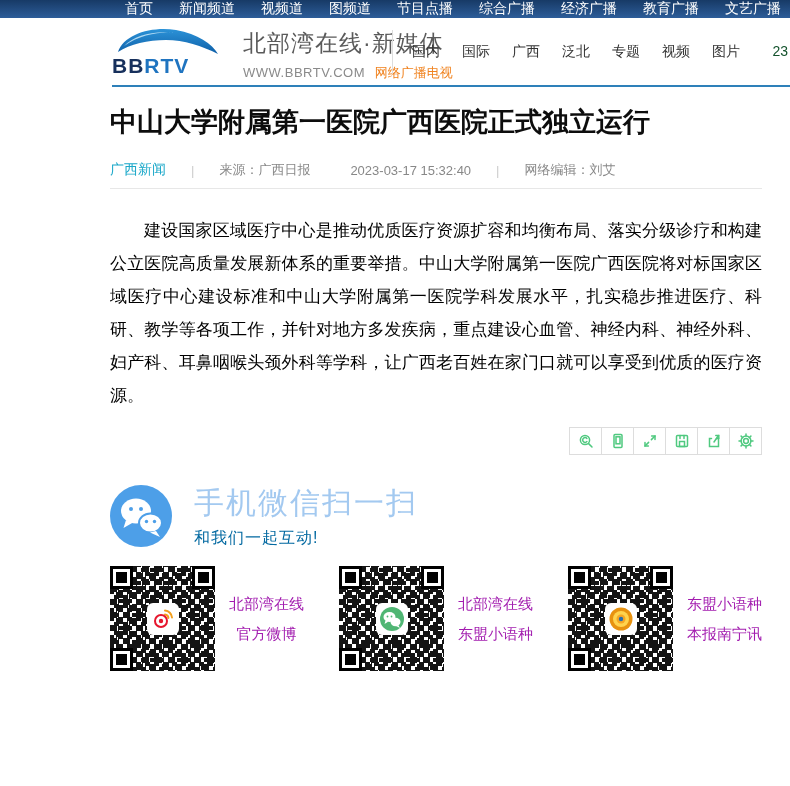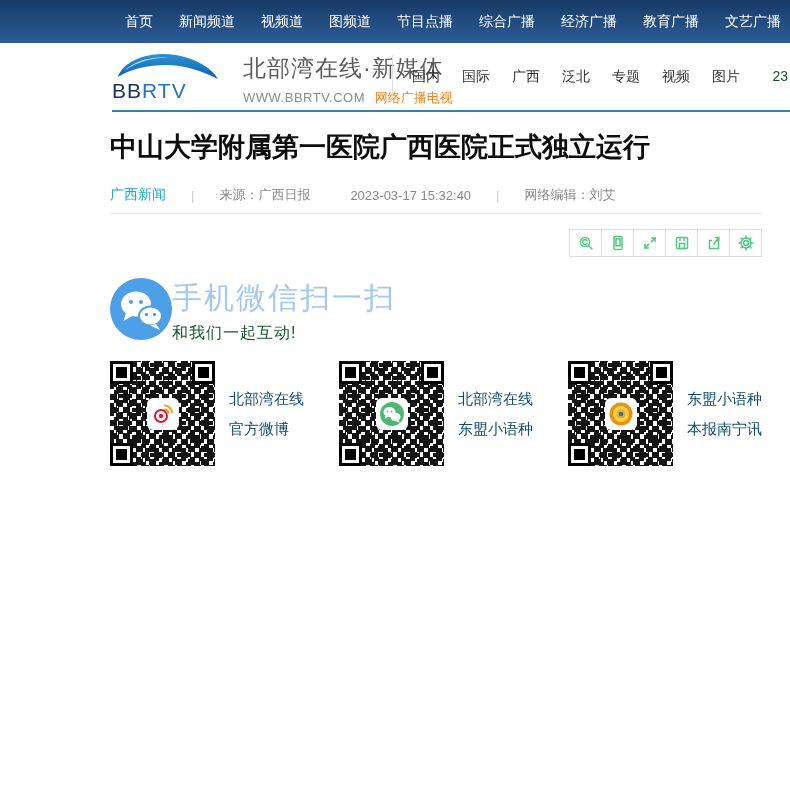--- a/index.html
+++ b/index.html
@@ -1,29 +1,29 @@
 <!DOCTYPE html>
 <html><head>
 <meta charset="utf-8">
 <style>
   * { margin:0; padding:0; box-sizing:border-box; }
   html,body { width:790px; height:786px; overflow:hidden; background:#fff;
     font-family:"Liberation Sans","DejaVu Sans",sans-serif; }
 
   
-  .topnav { height:43px; width:790px; overflow:hidden; white-space:nowrap;
+  .topnav { height:18px; width:790px; overflow:hidden; white-space:nowrap;
     background:linear-gradient(#173a66,#2d5d99); display:flex; align-items:center;
     padding-left:125px; gap:26px;font-family:Liberation Serif, serif; }
   .topnav a { color:#fff; font-size:14px; text-decoration:none; flex:0 0 auto; }
 
   
   .header { position:relative; height:67px; background:#fff; }
   .logo { position:absolute; left:112px; top:8px; width:118px; }
   .swoosh { display:block; margin-left:2px; }
-  .logo-word { font-size:21px; font-weight:normal; letter-spacing:1px; margin-top:-4px; }
+  .logo-word { font-size:21px; font-weight:bold; letter-spacing:1px; margin-top:-4px; }
   .logo-bb { color:#17305c; } .logo-rtv { color:#1f74c0; }
   .brand { position:absolute; left:243px; top:10px; }
   .brand-name { font-size:23px; color:#5a5a5a; letter-spacing:1px; }
   .brand-sub { margin-top:5px; font-size:13px; }
   .brand-url { color:#8a8a8a; letter-spacing:.5px; }
   .brand-tag { color:#f0821e; margin-left:6px; }
   .vdiv { position:absolute; left:392px; top:12px; width:1px; height:44px; background:#ddd; }
   .subnav { position:absolute; left:412px; top:25px; display:flex; gap:22px; }
   .subnav a { font-size:14px; color:#333; text-decoration:none; }
   .date-frag { position:absolute; right:2px; top:25px; font-size:14px; color:#14532d; }
@@ -41,41 +41,41 @@
     text-indent:2em; text-align:justify; }
   .body-p + .body-p { margin-top:16px; }
 
   
   .toolbar { margin-top:15px; display:flex; justify-content:flex-end; }
   .tool-btn { width:33px; height:28px; border:1px solid #ddd; margin-left:-1px;
     display:flex; align-items:center; justify-content:center; background:#fff; cursor:pointer; }
   .tool-btn svg { stroke:#4fc97f; fill:none; stroke-width:1.5; stroke-linecap:round; }
 
   
-  .wx-banner { margin-top:21px; display:flex; align-items:flex-start; }
+  .wx-banner { margin-top:28px; display:flex; align-items:center; gap:22px; }
   .wx-circle { width:62px; height:62px; border-radius:50%; background:#4d9fe8;
     display:flex; align-items:center; justify-content:center; flex:0 0 auto; }
   .wx-head { font-size:30px; color:#a3c9f0; letter-spacing:2px; }
-  .wx-sub { font-size:16px; color:#14532d; margin-top:4px; letter-spacing:1px; }
+  .wx-sub { font-size:16px; color:#0369a1; margin-top:4px; letter-spacing:1px; }
 
   
   .qr-row { margin-top:17px; display:flex; gap:14px; }
   .qr-group { display:flex; align-items:center; gap:14px; width:215px; flex:0 0 auto; }
   .qr { width:105px; height:105px; position:relative; flex:0 0 auto;
     background:
       repeating-conic-gradient(#141414 0% 25%, transparent 0% 50%) 0px 0px/13px 13px,
       repeating-conic-gradient(#141414 0% 25%, transparent 0% 50%) 4px 6px/9px 9px,
       #fff; }
   .finder { position:absolute; width:23px; height:23px; background:#fff;
     border:3px solid #000; }
   .finder::after { content:""; position:absolute; inset:3px; background:#000; }
   .f-tl { top:0; left:0; } .f-tr { top:0; right:0; } .f-bl { bottom:0; left:0; }
   .qr-logo { position:absolute; inset:0; margin:auto; width:32px; height:32px;
     background:#fff; border-radius:6px; display:flex; align-items:center; justify-content:center; }
-  .qr-labels { font-size:15px; color:#0c4a6e; line-height:30px; }
+  .qr-labels { font-size:15px; color:#a21caf; line-height:30px;text-align:center; }
 </style>
 </head>
 <body>
 
 <nav class="topnav">
   <a href="#">首页</a>
   <a href="#">新闻频道</a>
   <a href="#">视频道</a>
   <a href="#">图频道</a>
   <a href="#">节目点播</a>
@@ -127,20 +127,21 @@
   <div class="meta">
     <span class="cat">广西新闻</span>
     <span class="sep">|</span>
     <span>来源：广西日报</span>
     <span class="dt">2023-03-17 15:32:40</span>
     <span class="sep">|</span>
     <span>网络编辑：刘艾</span>
   </div>
   <div class="meta-divider"></div>
 
+  <p class="body-p">建设国家区域医疗中心是推动优质医疗资源扩容和均衡布局、落实分级诊疗和构建公立医院高质量发展新体系的重要举措。中山大学附属第一医院广西医院将对标国家区域医疗中心建设标准和中山大学附属第一医院学科发展水平，扎实稳步推进医疗、科研、教学等各项工作，并针对地方多发疾病，重点建设心血管、神经内科、神经外科、妇产科、耳鼻咽喉头颈外科等学科，让广西老百姓在家门口就可以享受到优质的医疗资源。</p>
 
   <div class="toolbar">
     <div class="tool-btn">
       <svg width="16" height="16" viewBox="0 0 16 16">
         <circle cx="7" cy="7" r="4.6"></circle>
           <line x1="10.6" y1="10.6" x2="14" y2="14"></line>
         <path d="M8.9,5.4 A2.4,2.4 0 1 0 8.9,8.6"></path>
       </svg>
     </div>
     <div class="tool-btn">

